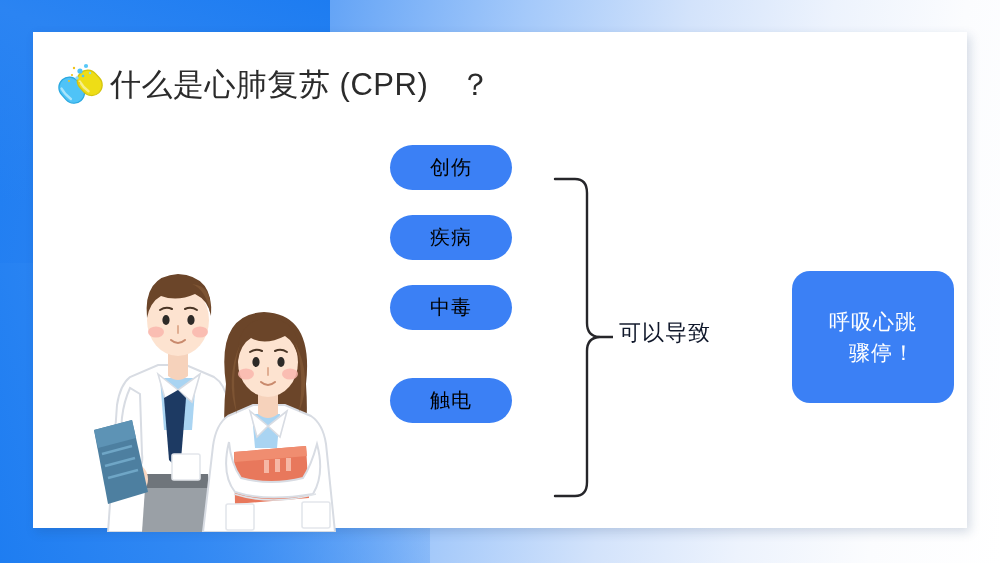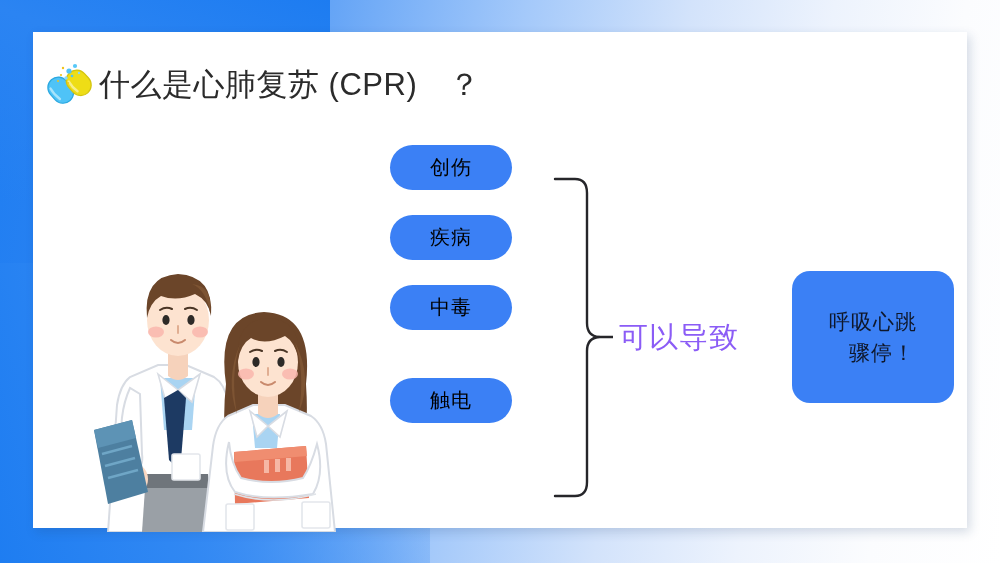--- a/index.html
+++ b/index.html
@@ -55,21 +55,21 @@
     top: 32px;
     width: 934px;
     height: 496px;
     background: #ffffff;
     box-shadow: 3px 4px 10px rgba(30, 60, 110, 0.18);
   }
 
   
   .title-row {
     position: absolute;
-    left: 8px;
+    left: 19px;
     top: 24px;
     display: flex;
     align-items: center;
     height: 56px;
   }
   .capsule-icon {
     width: 56px;
     height: 50px;
     flex: 0 0 auto;
     margin-right: 2px;
@@ -122,36 +122,36 @@
     top: 143px;
     width: 60px;
     height: 325px;
   }
 
   
   .connector-label {
     position: absolute;
     left: 586px;
     top: 286px;
-    font-size: 29px;
-    color: #8b5cf6;
+    font-size: 22px;
+    color: #0f172a;
     letter-spacing: 1px;
     white-space: nowrap;
   }
 
   
   .outcome-box {
     position: absolute;
     left: 759px;
     top: 239px;
     width: 162px;
     height: 132px;
     border-radius: 18px;
     background: #3b80f5;
-    color: #0f172a;
+    color: #ffffff;
     display: flex;
     flex-direction: column;
     align-items: center;
     justify-content: center;
     box-sizing: border-box;
     padding-top: 4px;
   }
   .outcome-line {
     font-size: 21px;
     letter-spacing: 1px;

